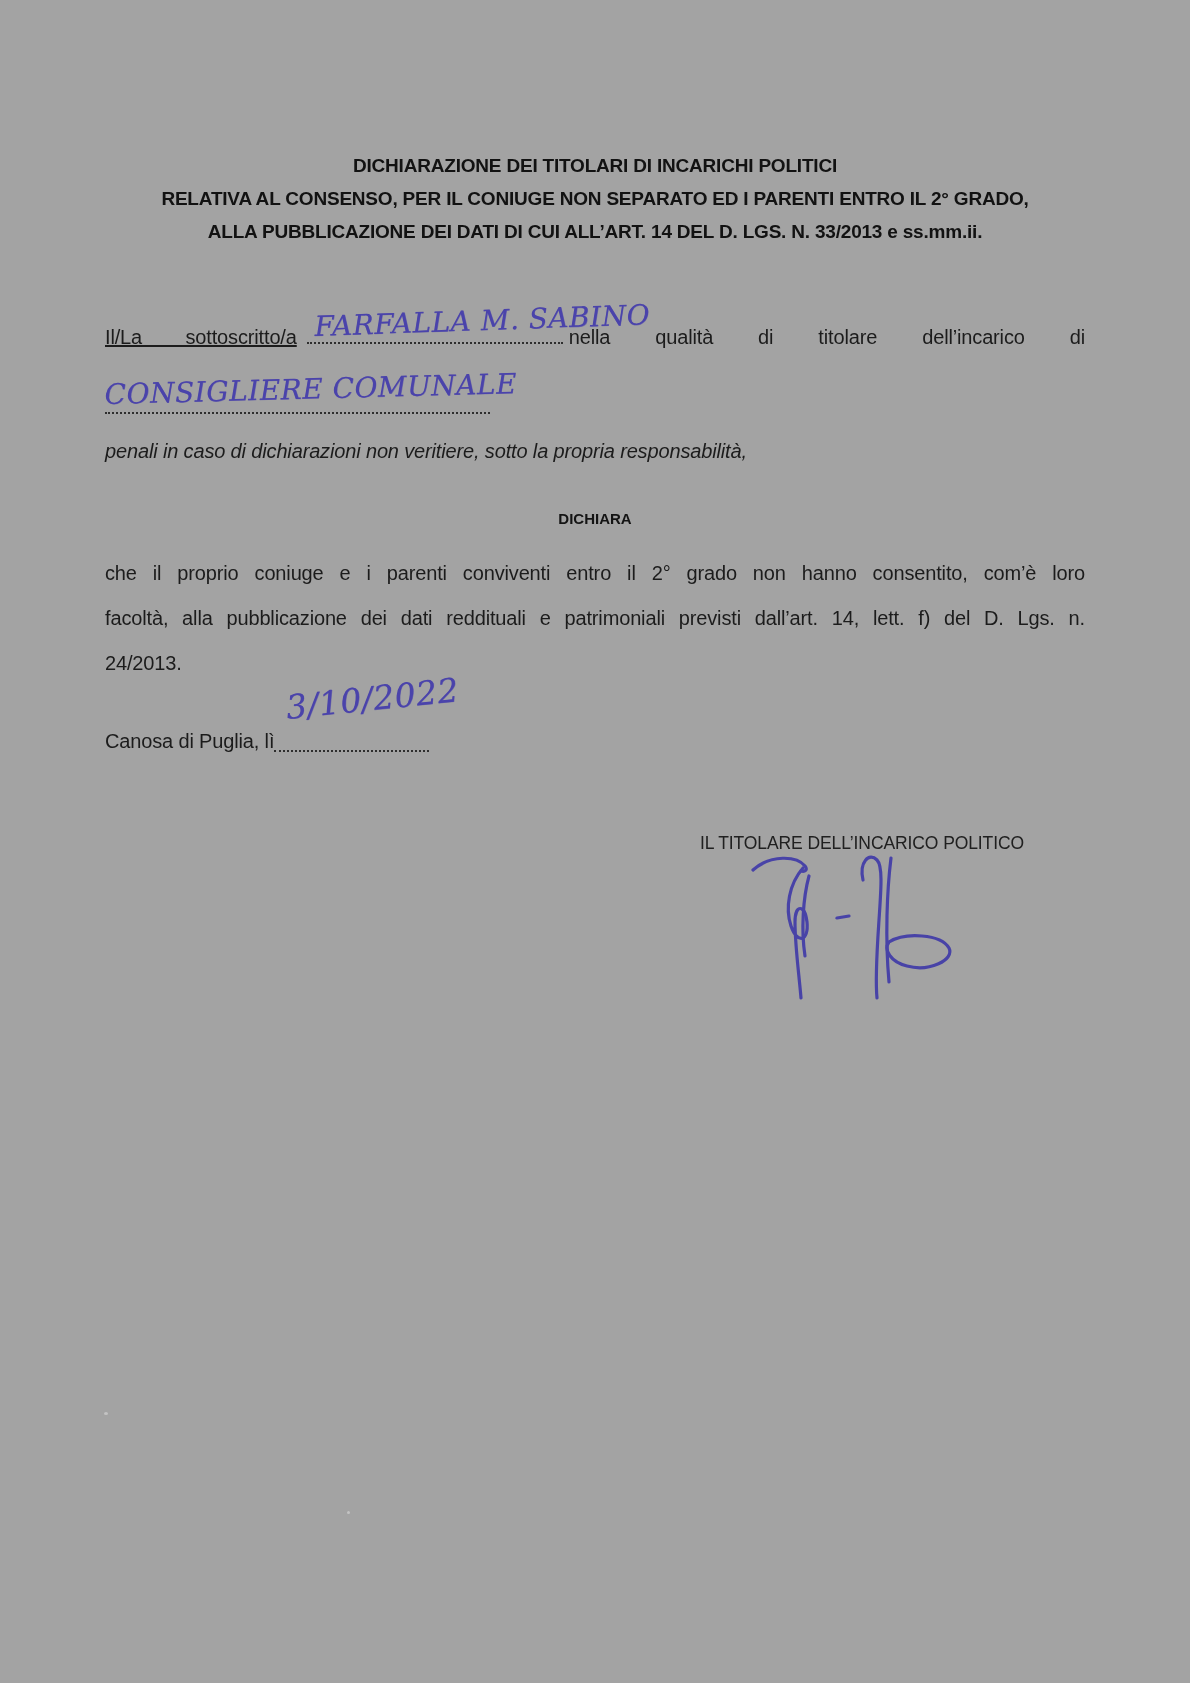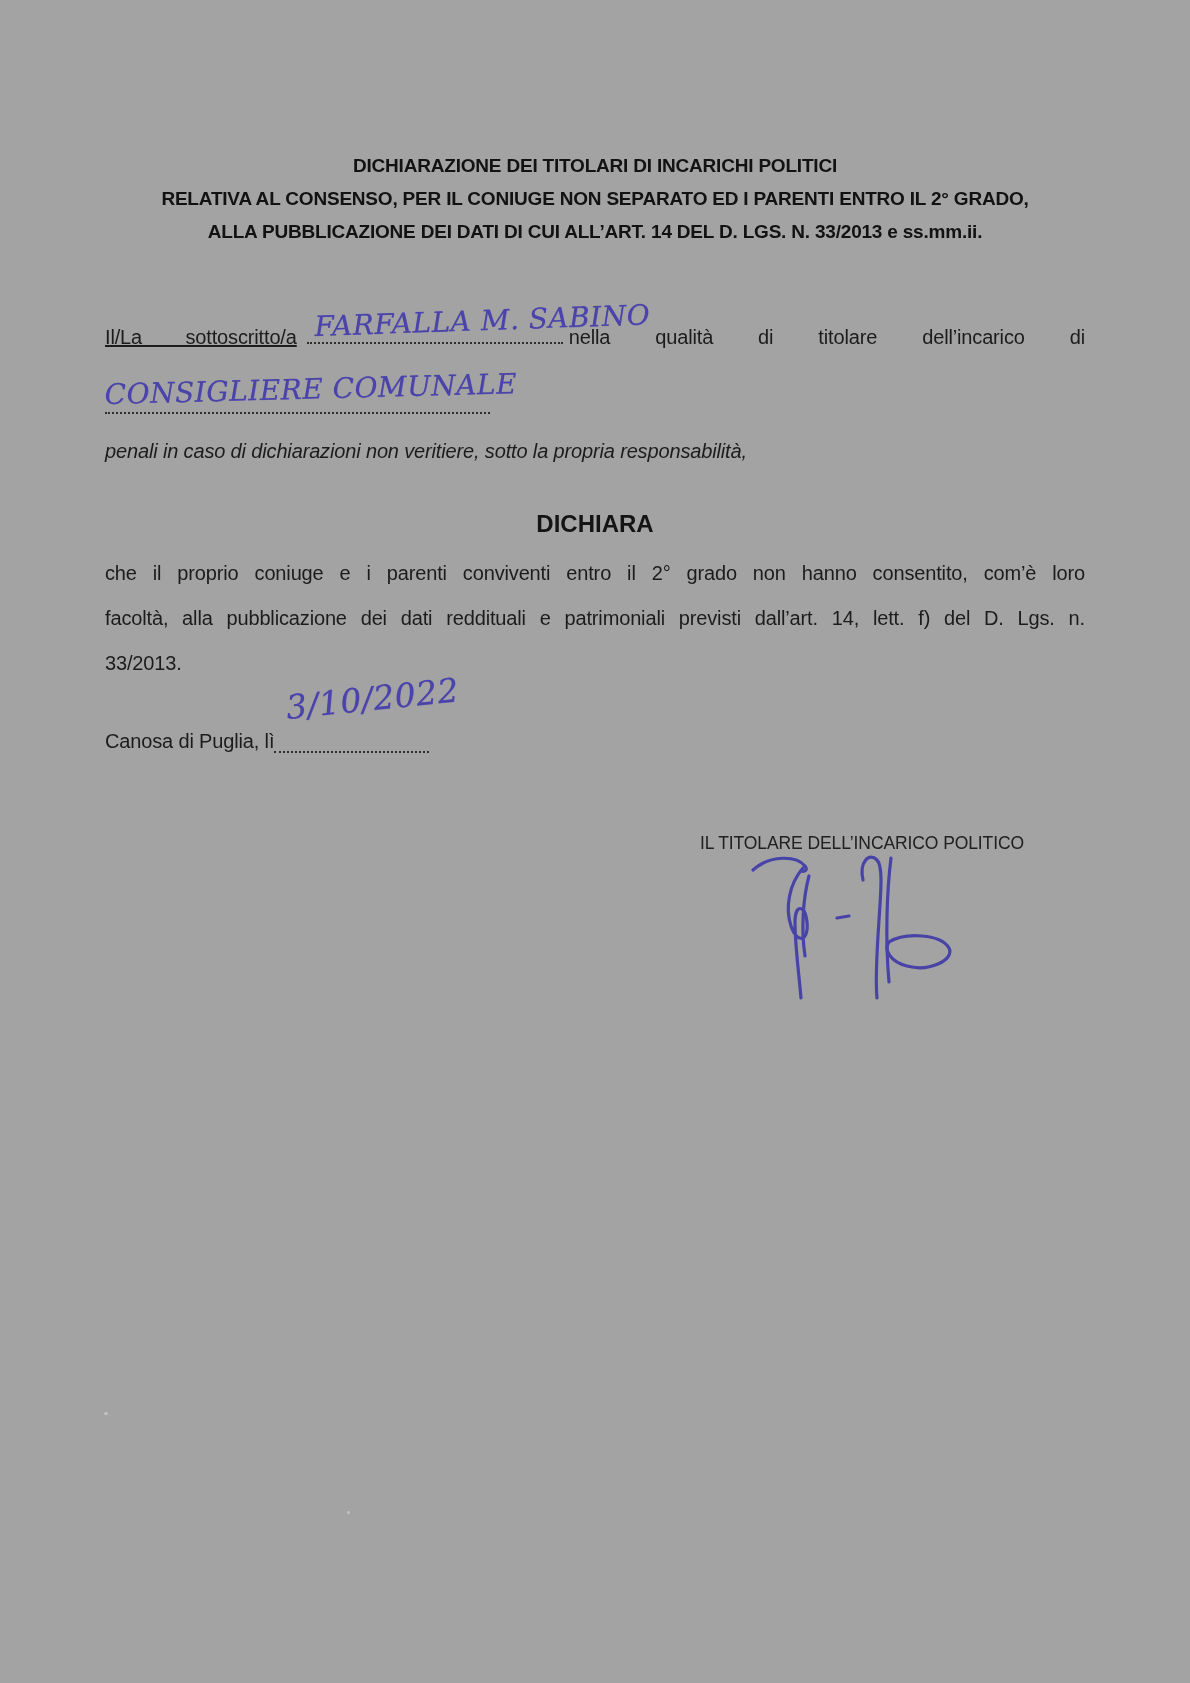--- a/index.html
+++ b/index.html
@@ -67,24 +67,24 @@
     transform:rotate(-1.5deg);transform-origin:left bottom;
   }
   .hw-date{
     position:absolute;left:288px;top:688px;
     font-size:33px;
     transform:rotate(-6deg);transform-origin:left bottom;
   }
   
   .dichiara{
     position:absolute;left:0;top:510px;width:1190px;
-    text-align:center;font-size:24px;font-weight:bold;color:#141414;
+    text-align:center;font-size:15px;font-weight:bold;color:#141414;
   }
   
-  .place-row{position:absolute;left:105px;top:730px;display:flex;align-items:center;}
+  .place-row{position:absolute;left:105px;top:730px;display:flex;align-items:flex-start;}
   .sign-caption{
     position:absolute;left:700px;top:833px;
     font-size:17.5px;letter-spacing:-0.1px;color:#202020;
     white-space:nowrap;
     text-align:center;
   }
   .signature-svg{position:absolute;left:745px;top:846px;}
   .speck{position:absolute;border-radius:50%;background:#d9d9d9;opacity:0.6;}
   .speck1{left:104px;top:1412px;width:4px;height:3px;}
   .speck2{left:347px;top:1511px;width:3px;height:3px;}
@@ -113,21 +113,21 @@
       <span class="handwriting hw-role">CONSIGLIERE COMUNALE</span>
     </span>
   </div>
 
   <div class="plain-line bodytext" style="top:440px;font-style:italic;">penali in caso di dichiarazioni non veritiere, sotto la propria responsabilità,</div>
 
   <div class="dichiara">DICHIARA</div>
 
   <div class="just-line bodytext" style="top:562px;">che il proprio coniuge e i parenti conviventi entro il 2° grado non hanno consentito, com’è loro</div>
   <div class="just-line bodytext" style="top:607px;">facoltà, alla pubblicazione dei dati reddituali e patrimoniali previsti dall’art. 14, lett. f) del D. Lgs. n.</div>
-  <div class="plain-line bodytext" style="top:652px;">33/2013.</div>
+  <div class="plain-line bodytext" style="top:652px;">24/2013.</div>
 
   <div class="place-row bodytext">
     <span>Canosa di Puglia, lì</span>
     <span class="dotleader" style="width:155px;"></span>
   </div>
   <span class="handwriting hw-date">3/10/2022</span>
 
   <div class="sign-caption">IL TITOLARE DELL’INCARICO POLITICO</div>
 
   <svg class="signature-svg" width="230" height="160" viewBox="0 0 230 160">

